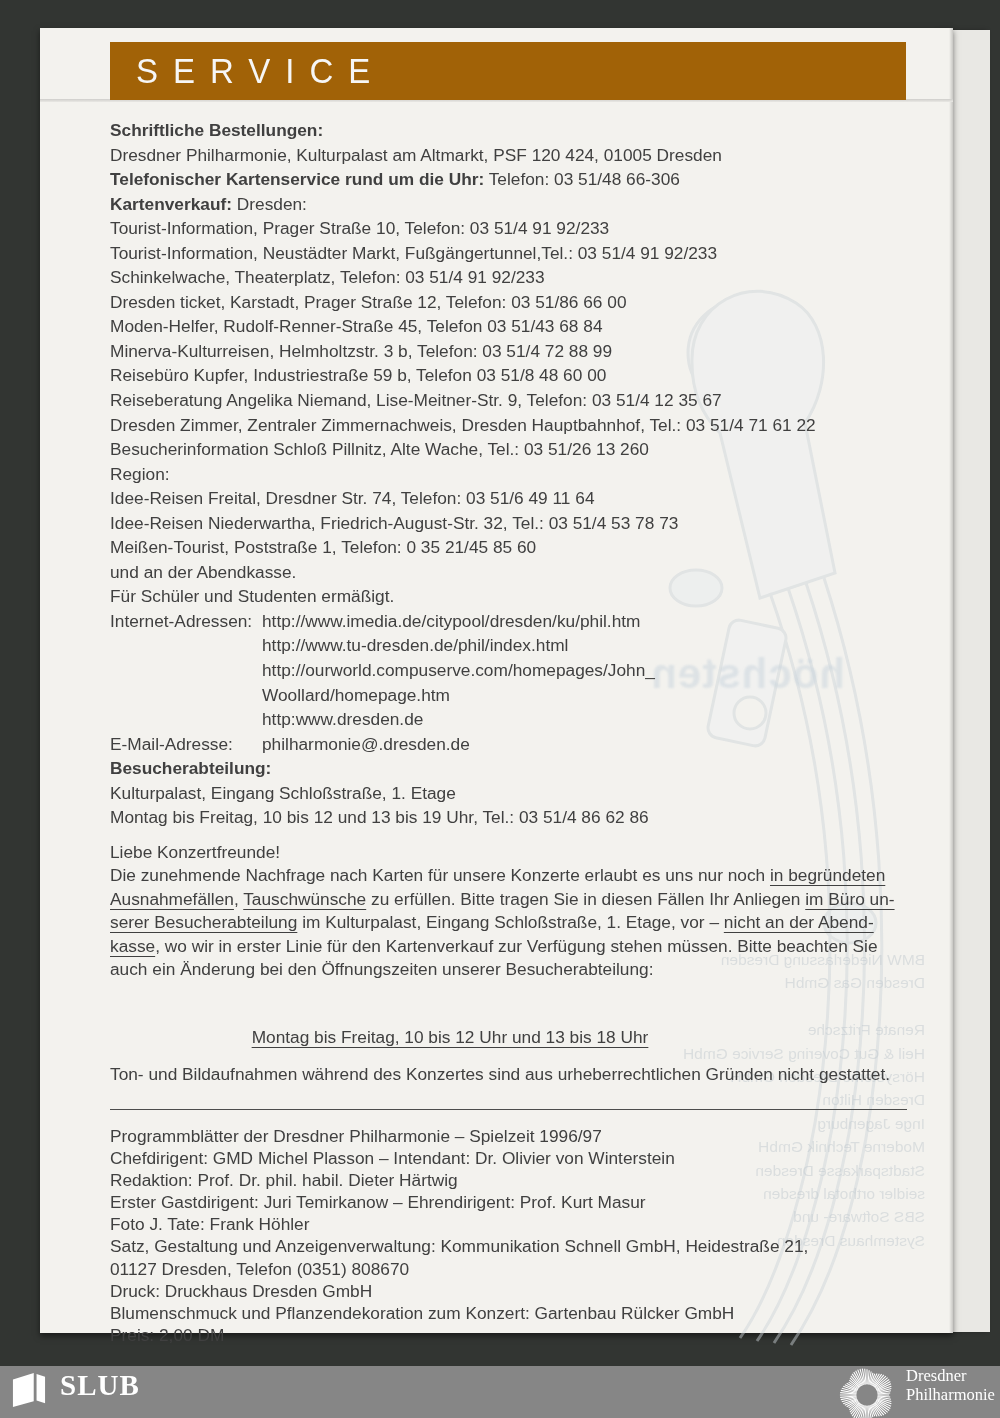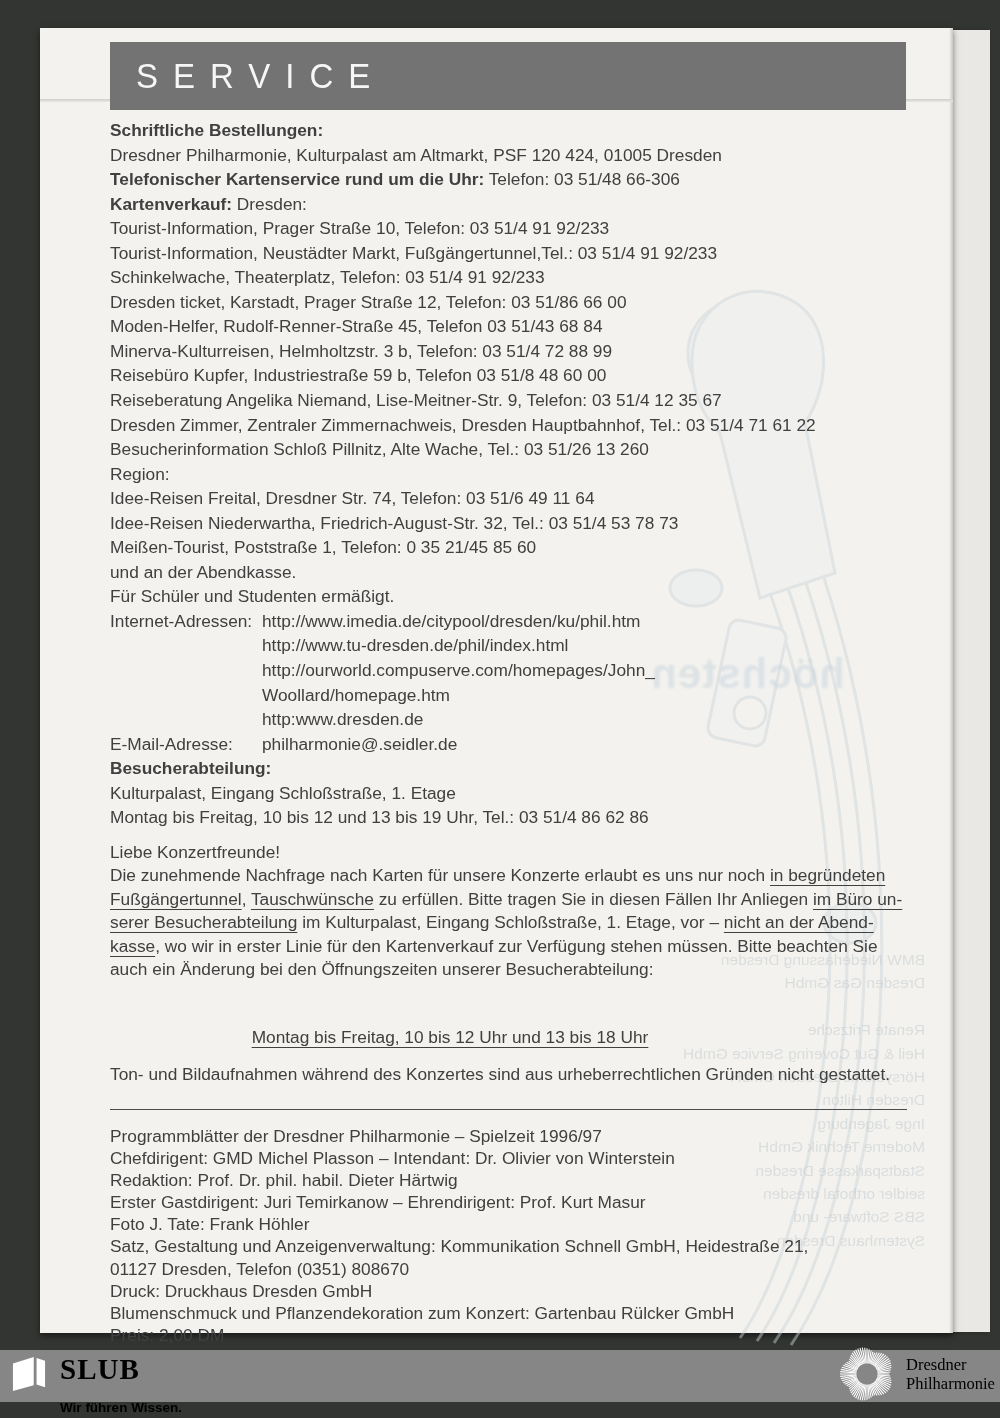--- a/index.html
+++ b/index.html
@@ -18,22 +18,22 @@
     position:absolute;left:40px;top:28px;width:913px;height:1305px;
     background:#f3f2ee;
     box-shadow:0 3px 6px rgba(0,0,0,.5);
   }
   .paper-edge-r{
     position:absolute;right:0;top:0;width:4px;height:100%;
     background:linear-gradient(to right,rgba(0,0,0,0),rgba(0,0,0,.18));
   }
   
   .header-bar{
-    position:absolute;left:70px;top:14px;width:796px;height:68px;
-    background:#737373;display:flex;align-items:center;z-index:3;
+    position:absolute;left:70px;top:14px;width:796px;height:58px;
+    background:#a16207;display:flex;align-items:center;z-index:3;
   }
   .header-bar .title{
     color:#f6f6f6;font-size:33px;font-weight:400;letter-spacing:15px;
     padding-left:26px;transform:scaleY(1.05);
   }
   .crease{
     position:absolute;left:0;top:71px;width:100%;height:3px;
     background:linear-gradient(to bottom,#cfcecb,#e9e8e4);z-index:2;
   }
   
@@ -63,29 +63,29 @@
   .email-label{width:152px;flex:none;}
   .letter{margin-top:11px;line-height:23.45px;}
   .letter u{text-underline-offset:3.5px;text-decoration-thickness:1.3px;}
   .hours{text-align:center;width:680px;margin-top:44px;}
   .hours u{text-underline-offset:3.5px;}
   .recording{margin-top:13px;}
   .rule{border:none;border-top:1.6px solid #4c4c4c;margin:22px 0 15px 0;width:797px;}
   .credits{line-height:22.15px;}
   
   .footer{
-    position:absolute;left:0;bottom:16px;width:1000px;height:52px;
-    background:#868686;z-index:5;color:#000000;
+    position:absolute;left:0;bottom:0;width:1000px;height:52px;
+    background:#868686;z-index:5;color:#ffffff;
   }
   .slub{position:absolute;left:12px;top:4px;display:flex;}
   .slub-icon{width:34px;height:36px;margin-top:2px;}
   .slub-text{margin-left:14px;}
   .slub-name{font-family:"Liberation Serif",serif;font-weight:700;font-size:29px;line-height:30px;letter-spacing:1px;}
   .slub-tagline{font-size:13.5px;font-weight:700;margin-top:16px;}
-  .dp-logo{position:absolute;left:838px;top:0;display:flex;align-items:center;height:48px;}
+  .dp-logo{position:absolute;left:838px;top:0;display:flex;align-items:flex-start;height:48px;}
   .dp-text{font-family:"Liberation Serif",serif;font-size:16.5px;line-height:19px;margin-left:10px;}
 </style>
 </head>
 <body>
 
 <div class="page-under"></div>
 
 <div class="paper">
 
   <svg class="watermark" width="360" height="1110" viewBox="0 0 360 1110">
@@ -153,31 +153,31 @@
       <div class="inet-urls">
         <div class="row">http://www.imedia.de/citypool/dresden/ku/phil.htm</div>
         <div class="row">http://www.tu-dresden.de/phil/index.html</div>
         <div class="row">http://ourworld.compuserve.com/homepages/John_</div>
         <div class="row">Woollard/homepage.htm</div>
         <div class="row">http:www.dresden.de</div>
       </div>
     </div>
     <div class="email-row">
       <div class="email-label">E-Mail-Adresse:</div>
-      <div>philharmonie@.seidler.de</div>
+      <div>philharmonie@.dresden.de</div>
     </div>
 
     <div class="row b">Besucherabteilung:</div>
     <div class="row">Kulturpalast, Eingang Schloßstraße, 1. Etage</div>
     <div class="row">Montag bis Freitag, 10 bis 12 und 13 bis 19 Uhr, Tel.: 03 51/4 86 62 86</div>
 
     <div class="letter">
       <div class="row">Liebe Konzertfreunde!</div>
       <div class="row">Die zunehmende Nachfrage nach Karten für unsere Konzerte erlaubt es uns nur noch <u>in begründeten</u></div>
-      <div class="row"><u>Fußgängertunnel</u>, <u>Tauschwünsche</u> zu erfüllen. Bitte tragen Sie in diesen Fällen Ihr Anliegen <u>im Büro un-</u></div>
+      <div class="row"><u>Ausnahmefällen</u>, <u>Tauschwünsche</u> zu erfüllen. Bitte tragen Sie in diesen Fällen Ihr Anliegen <u>im Büro un-</u></div>
       <div class="row"><u>serer Besucherabteilung</u> im Kulturpalast, Eingang Schloßstraße, 1. Etage, vor – <u>nicht an der Abend-</u></div>
       <div class="row"><u>kasse</u>, wo wir in erster Linie für den Kartenverkauf zur Verfügung stehen müssen. Bitte beachten Sie</div>
       <div class="row">auch ein Änderung bei den Öffnungszeiten unserer Besucherabteilung:</div>
       <div class="row hours"><u>Montag bis Freitag, 10 bis 12 Uhr und 13 bis 18 Uhr</u></div>
     </div>
 
     <div class="row recording">Ton- und Bildaufnahmen während des Konzertes sind aus urheberrechtlichen Gründen nicht gestattet.</div>
 
     <hr class="rule">
 

